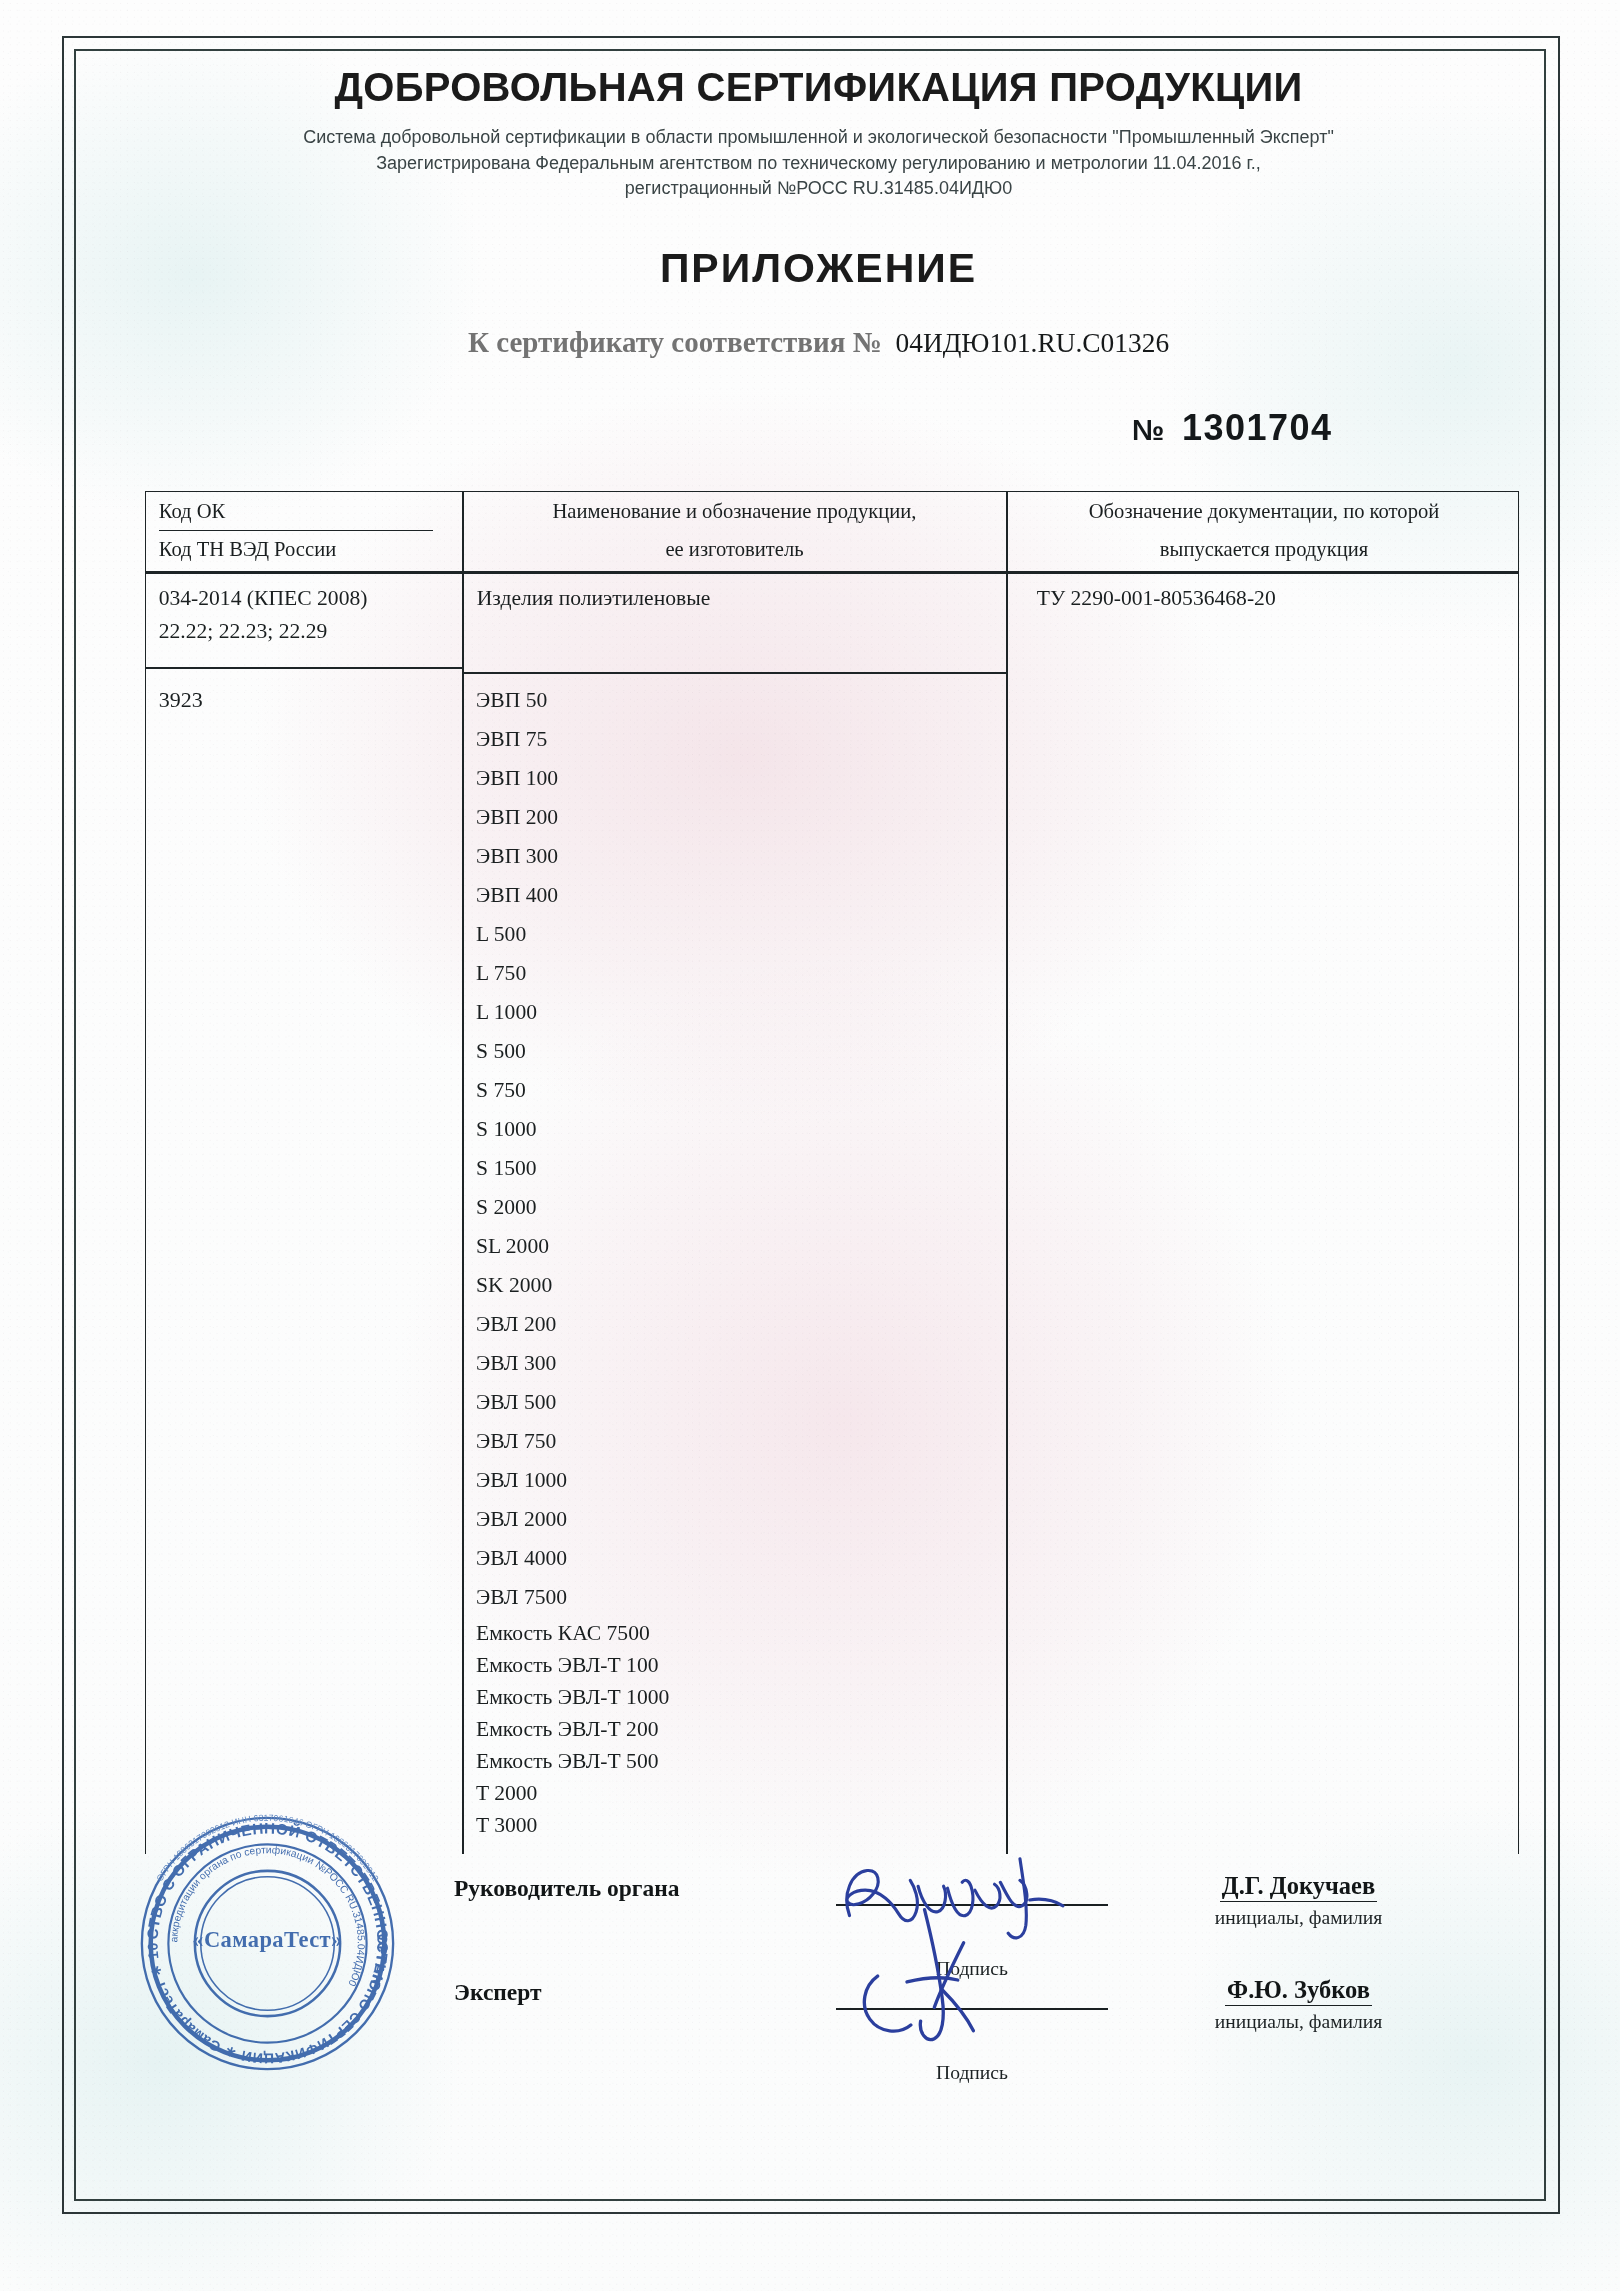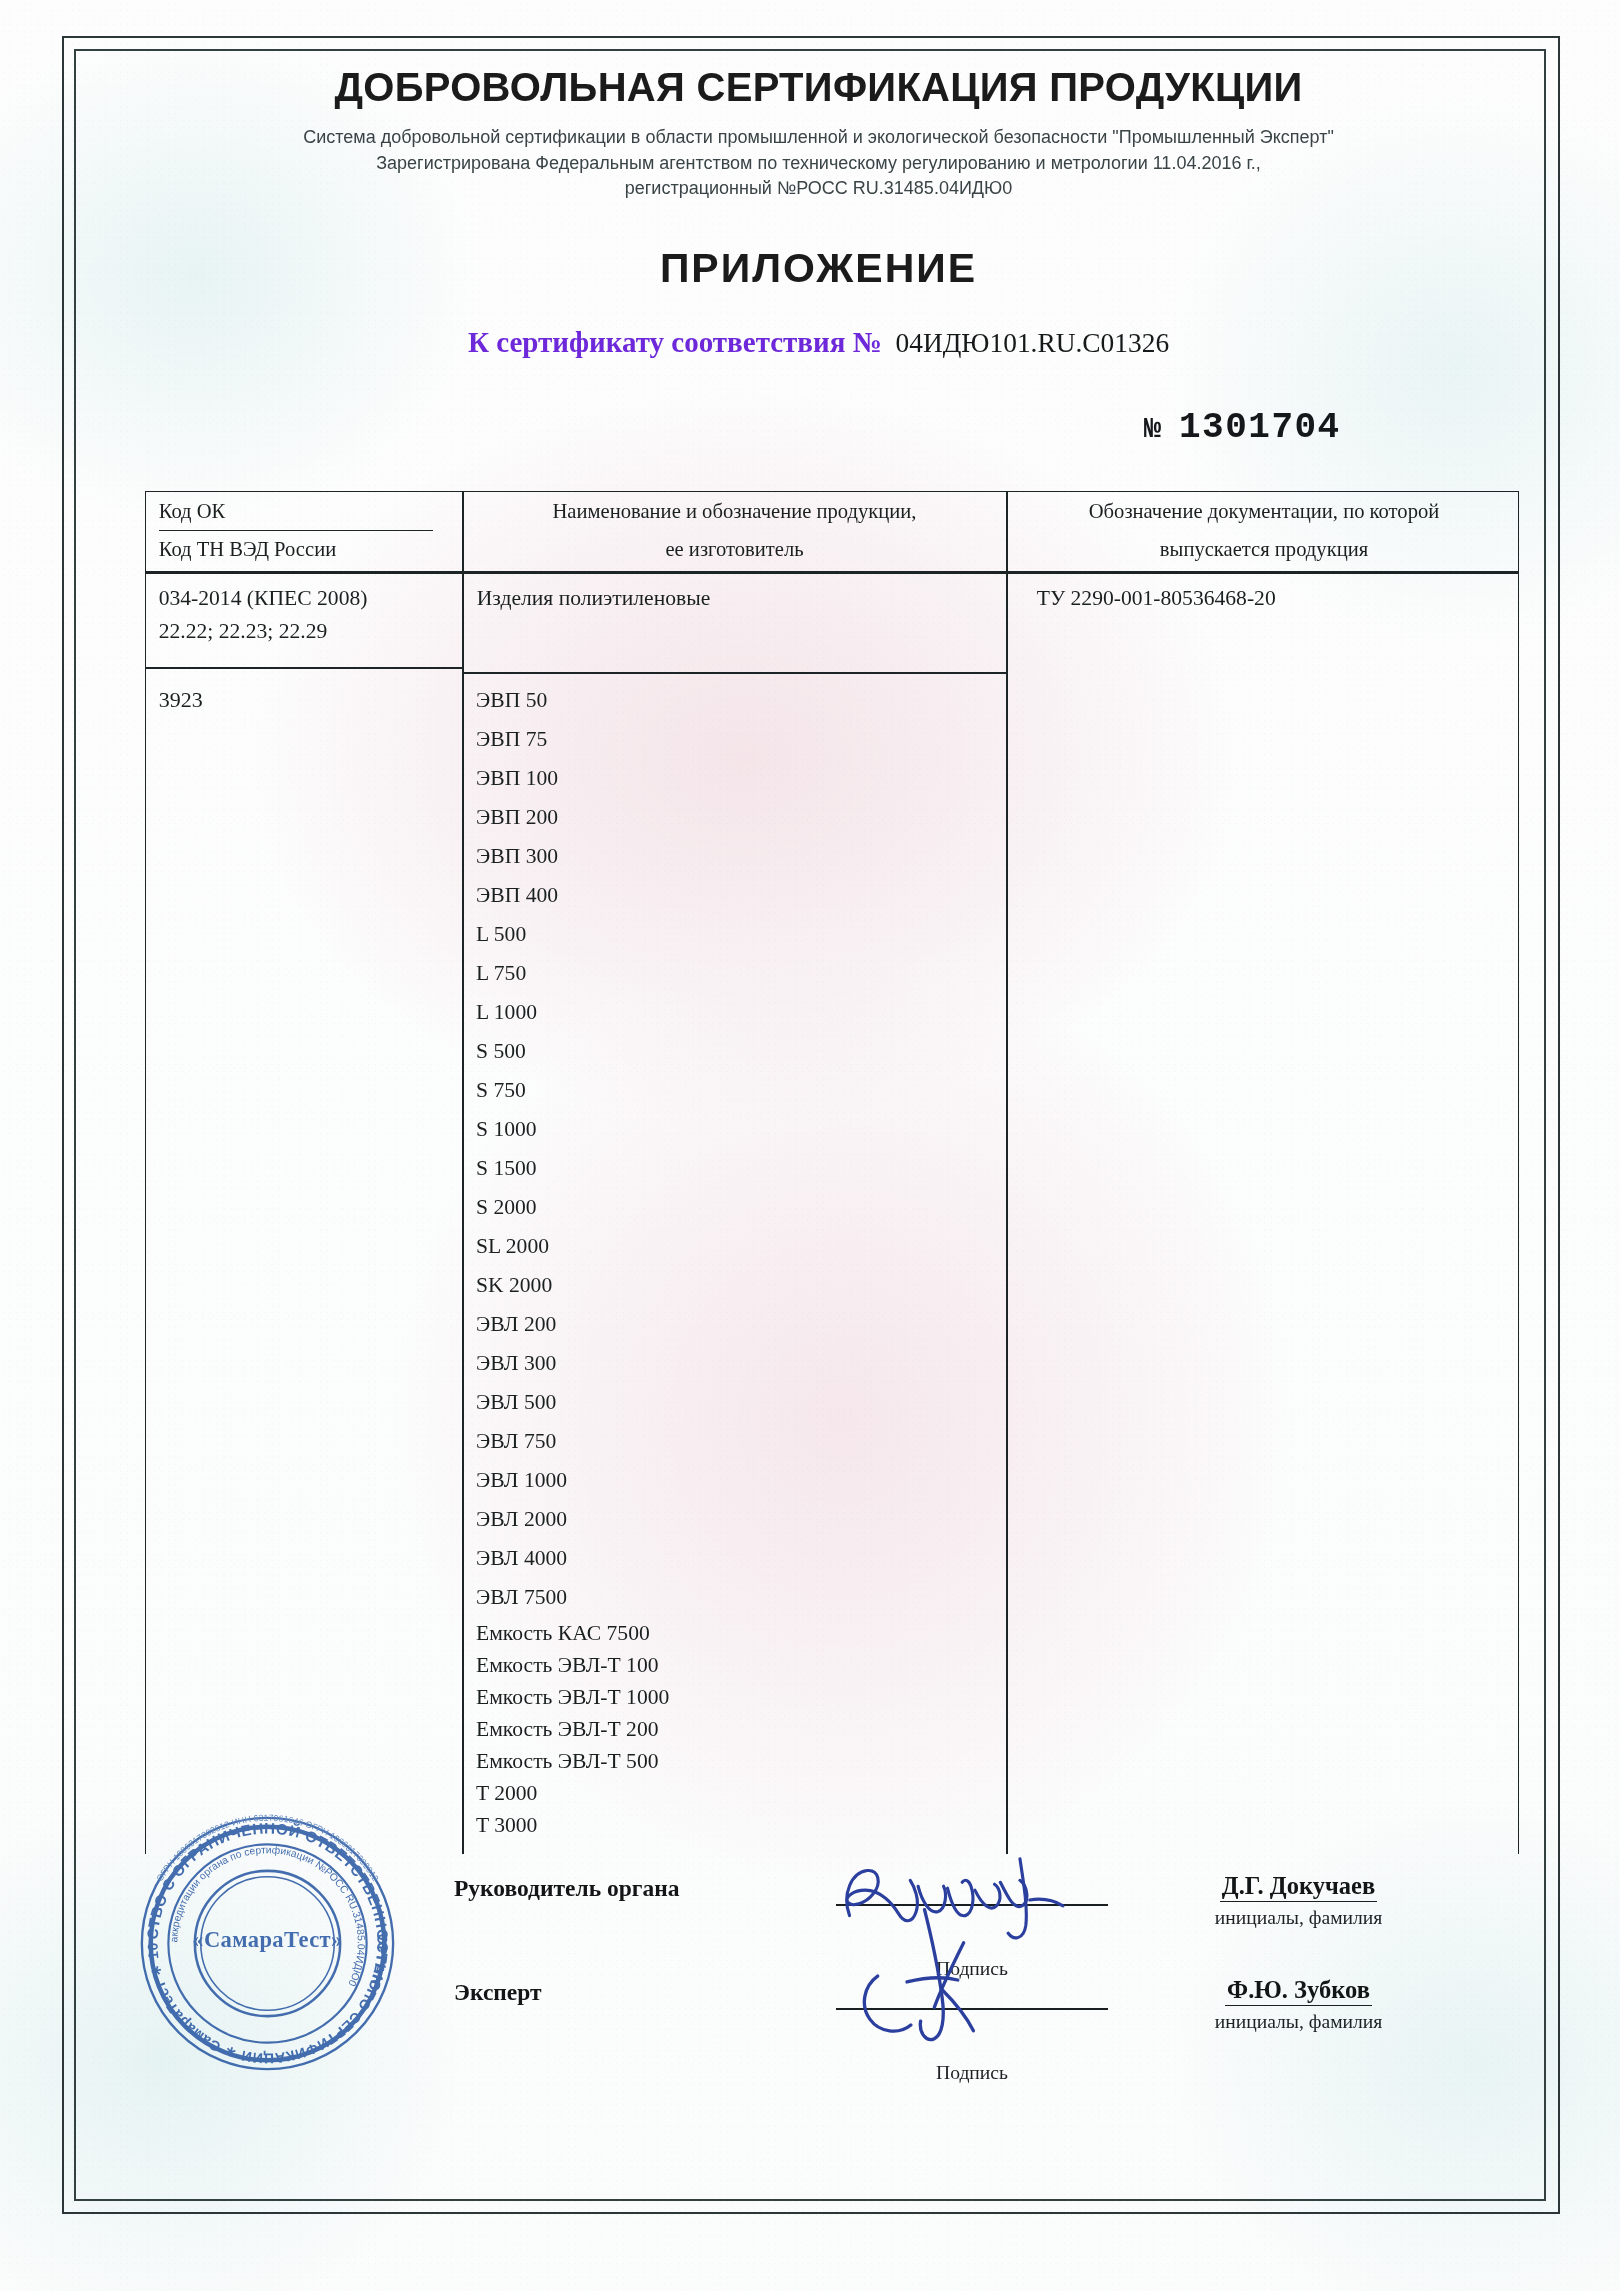--- a/index.html
+++ b/index.html
@@ -102,36 +102,35 @@
     left: 98px; top: 326px;
     width: 1431px;
     text-align: center;
     font-size: 0;
     white-space: nowrap;
   }
   .cert-line .lbl {
     font-family: "Liberation Serif", serif;
     font-weight: bold;
     font-size: 29px;
-    color: #6d28d9;
+    color: #737373;
   }
   .cert-line .val {
     font-family: "Liberation Serif", serif;
     font-size: 27.4px;
     color: #16191a;
     margin-left: 13.7px;
   }
 
   .big-number {
     position: absolute;
     left: 1127px; top: 407px;
-    font-family: Liberation Mono, monospace;
+    font-family: Liberation Sans, sans-serif;
     font-size: 0;
     white-space: nowrap;
-    margin-left: 12px;
   }
   .big-number .nsym {
     font-size: 29px;
     font-weight: bold;
     color: #14181a;
   }
   .big-number .nval {
     font-size: 36px;
     font-weight: bold;
     letter-spacing: 1.5px;

